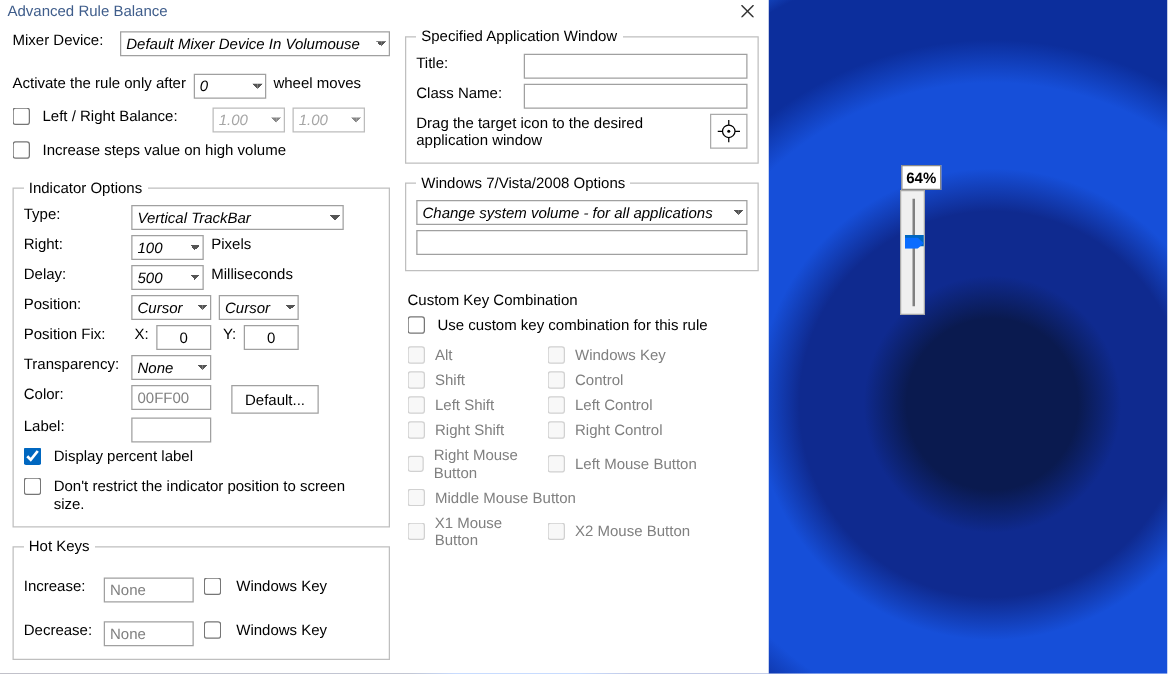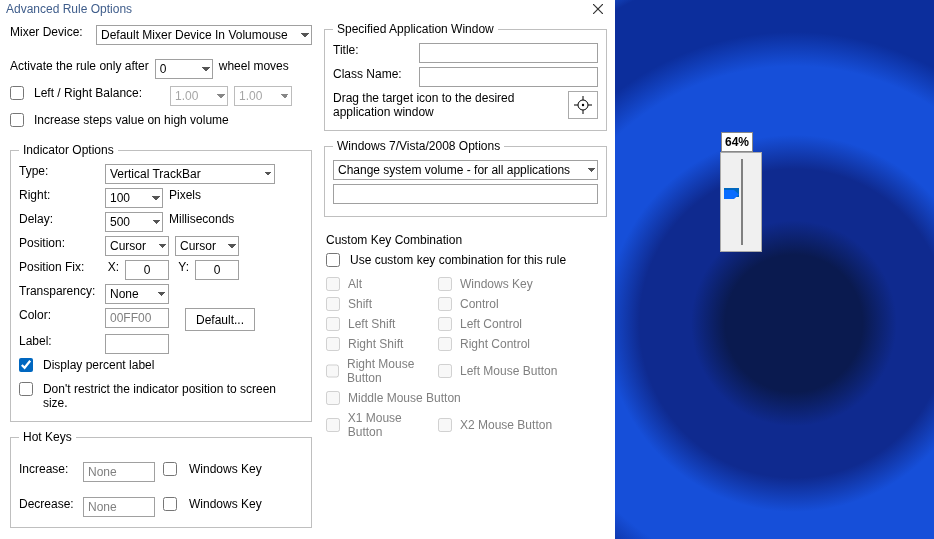--- a/index.html
+++ b/index.html
@@ -57,21 +57,21 @@
   .col-right { flex:1; }
   .row { display: flex; align-items: flex-start; gap: 6px; margin: 3px 0; min-height: 21px;}
   label.fld { width: 80px; }
   select, input[type="text"] {
     font: inherit;
     border: 1px solid #a0a0a0;
     background: #fff;
     height: 20px;
     padding: 0 4px;
   }
-  select { appearance: none; padding-right: 16px; background-image: linear-gradient(45deg, transparent 50%, #555 50%), linear-gradient(-45deg, transparent 50%, #555 50%); background-position: right 6px center, right 2px center; background-size: 4px 4px, 4px 4px; background-repeat: no-repeat;}
+  select { appearance: none; padding-right: 16px; background-image: linear-gradient(45deg, transparent 50%, #555 50%), linear-gradient(-45deg, transparent 50%, #555 50%); background-position: right 6px center, right 2px center; background-size: 4px 4px, 4px 4px; background-repeat: no-repeat; font-style: italic;}
   input[type="checkbox"] { width:14px; height:14px; margin:0 4px 0 0; accent-color:#0067c0;}
   fieldset {
     border: 1px solid #bfbfbf;
     margin: 6px 0 2px 0;
     padding: 4px 8px 8px 8px;
   }
   legend { padding: 0 4px; font-size: 12px; color:#000; }
   .btn {
     font: inherit;
     background: #fff;
@@ -87,21 +87,21 @@
   .readonly {
     background: #f0f0f0;
     color: #808080;
   }
   .disabled { color:#808080; }
   .small-sel { width:58px; }
   .med-sel { width:64px; }
   .trackbar-popup {
     position:absolute;
     left: 720px; top: 152px;
-    width: 42px; height: 100px;
+    width: 20px; height: 100px;
     background: #f0f0f0;
     border: 1px solid #aaa;
   }
   .trackbar-popup .lbl {
     position:absolute; top:-1px; left:0; transform: translateY(-100%);
     background:#fff; border:1px solid #888; padding:2px 3px; font-weight:bold; font-size:12px;
   }
   .trackbar-popup .track {
     position:absolute; left:49%; top:6px; bottom:6px; width:2px; background:#808080;
   }
@@ -125,21 +125,21 @@
   <div class="track"></div>
   <div class="thumb" style="top:36%;">
     <svg viewBox="0 0 15 9" width="15" height="9">
         <polygon points="0,0 10,0 15,4.5 10,9 0,9" fill="#0a6cff"></polygon>
       </svg>
   </div>
 </div>
 
 <div class="dialog">
   <div class="titlebar">
-    <span>Advanced Rule Options</span>
+    <span>Advanced Rule Balance</span>
     <div class="close">
       <svg width="10" height="10" viewBox="0 0 10 10">
           <line x1="0" y1="0" x2="10" y2="10" stroke="#333" stroke-width="1.2"></line>
           <line x1="10" y1="0" x2="0" y2="10" stroke="#333" stroke-width="1.2"></line>
         </svg>
     </div>
   </div>
 
   <div class="body">
 

